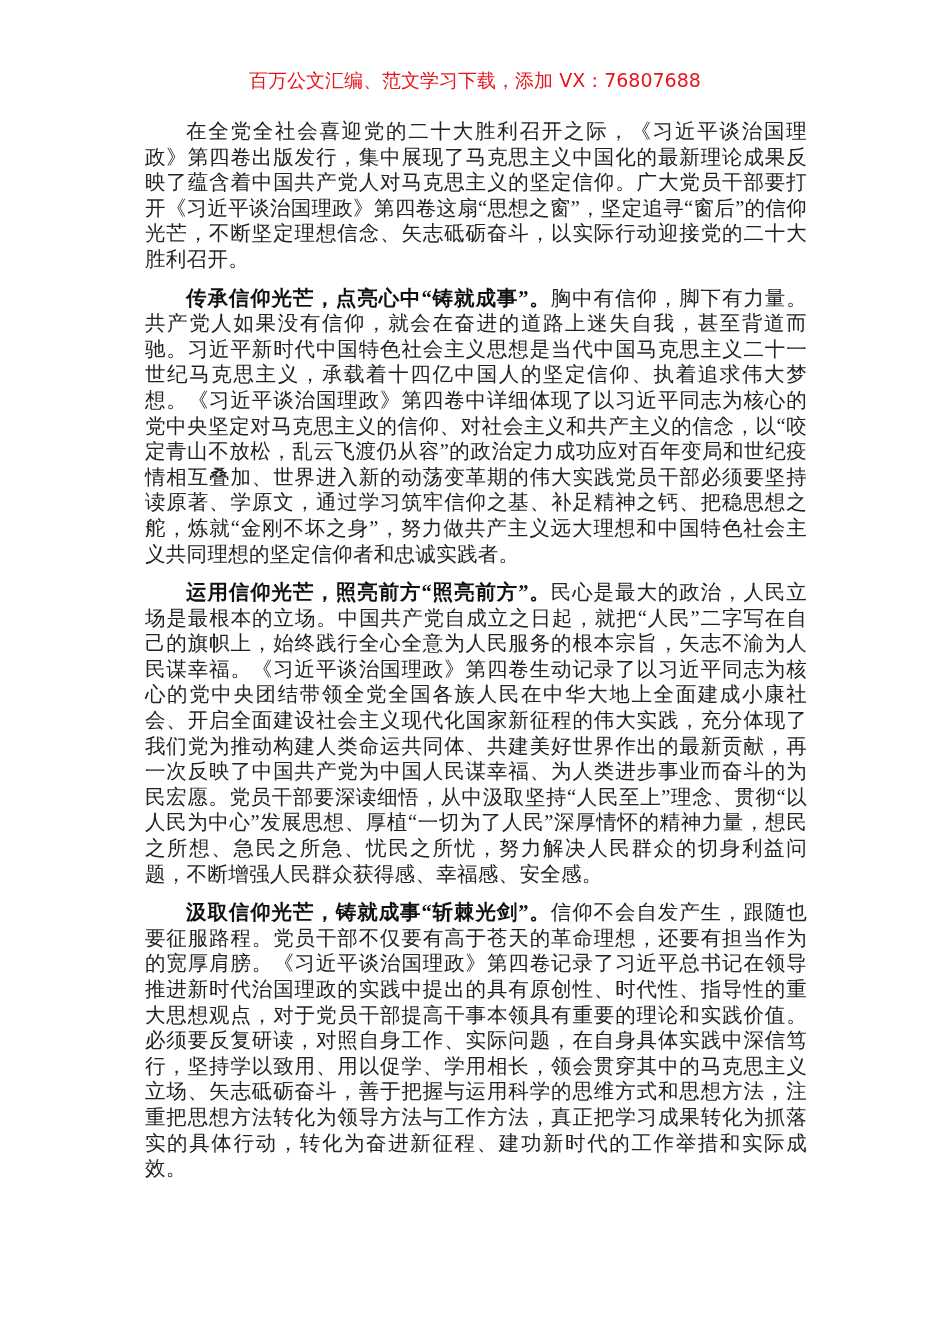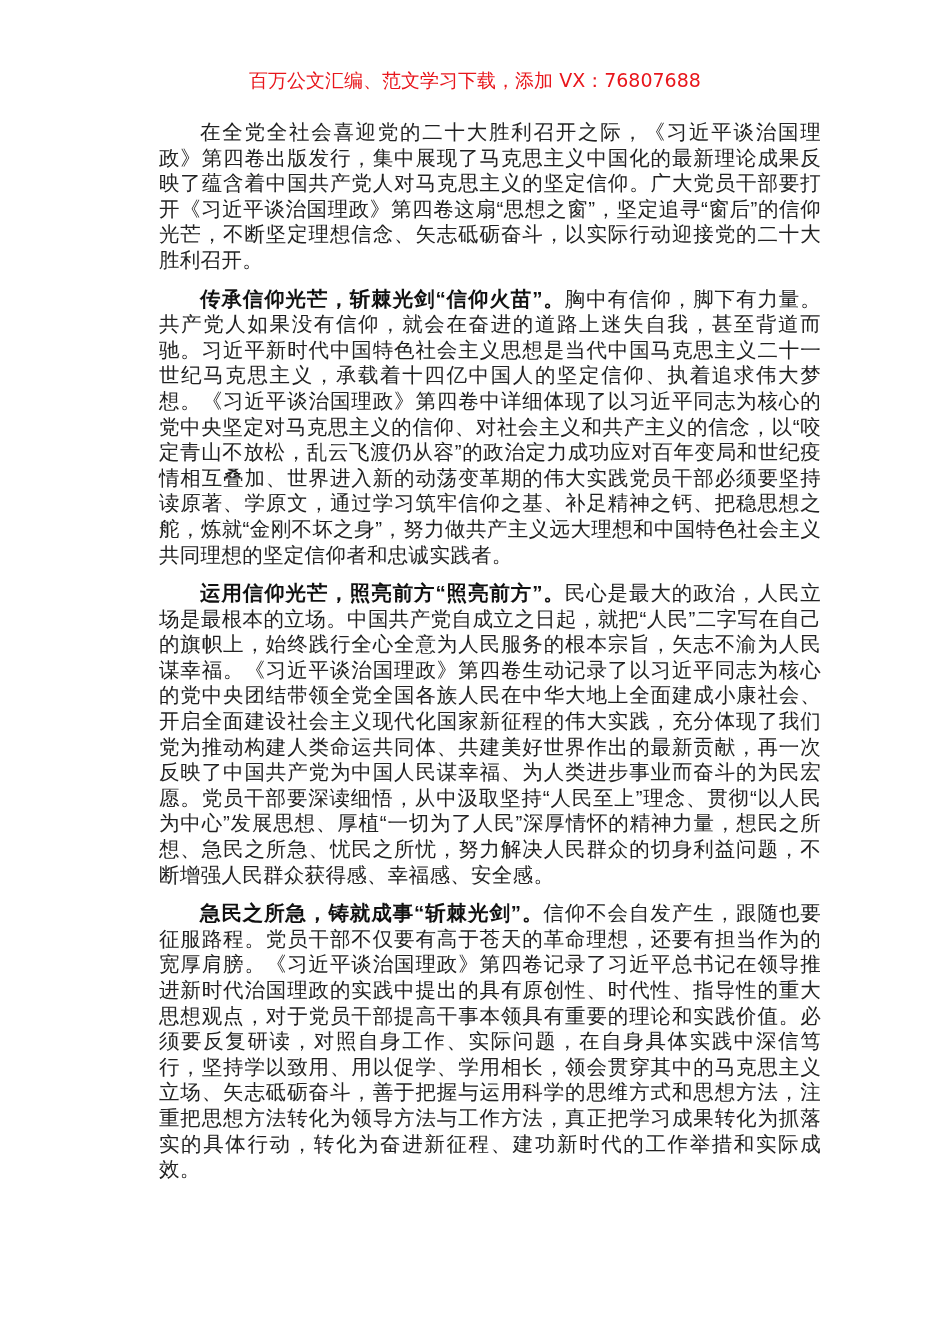--- a/index.html
+++ b/index.html
@@ -3,38 +3,38 @@
 <meta charset="utf-8">
 <style>
   html, body { margin: 0; padding: 0; background: #ffffff; }
   body { width: 950px; height: 1344px; position: relative; overflow: hidden; }
   .header {
     position: absolute; top: 66px; left: 0; width: 950px;
     text-align: center; color: #e8161c;
     font-family: "DejaVu Sans", sans-serif; font-size: 19px; line-height: 28px;
   }
   .content {
-    position: absolute; top: 119px; left: 159px; width: 662px;
-    font-family: Liberation Sans, sans-serif; font-size: 20.5px; line-height: 25.6px;
+    position: absolute; top: 119px; left: 145px; width: 662px;
+    font-family: Liberation Serif, serif; font-size: 20.5px; line-height: 25.6px;
     color: #222; text-align: justify; letter-spacing: 0.3px;
   }
   .para { margin: 0 0 13px 0; text-indent: 2em; }
   .para b { font-weight: bold; color: #111; }
 </style>
 </head>
 <body>
 
 <div class="header">百万公文汇编、范文学习下载，添加 VX：76807688</div>
 
 <div class="content">
   <p class="para">
     <b></b><span>在全党全社会喜迎党的二十大胜利召开之际，《习近平谈治国理政》第四卷出版发行，集中展现了马克思主义中国化的最新理论成果反映了蕴含着中国共产党人对马克思主义的坚定信仰。广大党员干部要打开《习近平谈治国理政》第四卷这扇“思想之窗”，坚定追寻“窗后”的信仰光芒，不断坚定理想信念、矢志砥砺奋斗，以实际行动迎接党的二十大胜利召开。</span>
   </p>
   <p class="para">
-    <b>传承信仰光芒，斩棘光剑“信仰火苗”。</b><span>胸中有信仰，脚下有力量。共产党人如果没有信仰，就会在奋进的道路上迷失自我，甚至背道而驰。习近平新时代中国特色社会主义思想是当代中国马克思主义二十一世纪马克思主义，承载着十四亿中国人的坚定信仰、执着追求伟大梦想。《习近平谈治国理政》第四卷中详细体现了以习近平同志为核心的党中央坚定对马克思主义的信仰、对社会主义和共产主义的信念，以“咬定青山不放松，乱云飞渡仍从容”的政治定力成功应对百年变局和世纪疫情相互叠加、世界进入新的动荡变革期的伟大实践党员干部必须要坚持读原著、学原文，通过学习筑牢信仰之基、补足精神之钙、把稳思想之舵，炼就“金刚不坏之身”，努力做共产主义远大理想和中国特色社会主义共同理想的坚定信仰者和忠诚实践者。</span>
+    <b>传承信仰光芒，点亮心中“铸就成事”。</b><span>胸中有信仰，脚下有力量。共产党人如果没有信仰，就会在奋进的道路上迷失自我，甚至背道而驰。习近平新时代中国特色社会主义思想是当代中国马克思主义二十一世纪马克思主义，承载着十四亿中国人的坚定信仰、执着追求伟大梦想。《习近平谈治国理政》第四卷中详细体现了以习近平同志为核心的党中央坚定对马克思主义的信仰、对社会主义和共产主义的信念，以“咬定青山不放松，乱云飞渡仍从容”的政治定力成功应对百年变局和世纪疫情相互叠加、世界进入新的动荡变革期的伟大实践党员干部必须要坚持读原著、学原文，通过学习筑牢信仰之基、补足精神之钙、把稳思想之舵，炼就“金刚不坏之身”，努力做共产主义远大理想和中国特色社会主义共同理想的坚定信仰者和忠诚实践者。</span>
   </p>
   <p class="para">
     <b>运用信仰光芒，照亮前方“照亮前方”。</b><span>民心是最大的政治，人民立场是最根本的立场。中国共产党自成立之日起，就把“人民”二字写在自己的旗帜上，始终践行全心全意为人民服务的根本宗旨，矢志不渝为人民谋幸福。《习近平谈治国理政》第四卷生动记录了以习近平同志为核心的党中央团结带领全党全国各族人民在中华大地上全面建成小康社会、开启全面建设社会主义现代化国家新征程的伟大实践，充分体现了我们党为推动构建人类命运共同体、共建美好世界作出的最新贡献，再一次反映了中国共产党为中国人民谋幸福、为人类进步事业而奋斗的为民宏愿。党员干部要深读细悟，从中汲取坚持“人民至上”理念、贯彻“以人民为中心”发展思想、厚植“一切为了人民”深厚情怀的精神力量，想民之所想、急民之所急、忧民之所忧，努力解决人民群众的切身利益问题，不断增强人民群众获得感、幸福感、安全感。</span>
   </p>
   <p class="para">
-    <b>急民之所急，铸就成事“斩棘光剑”。</b><span>信仰不会自发产生，跟随也要征服路程。党员干部不仅要有高于苍天的革命理想，还要有担当作为的宽厚肩膀。《习近平谈治国理政》第四卷记录了习近平总书记在领导推进新时代治国理政的实践中提出的具有原创性、时代性、指导性的重大思想观点，对于党员干部提高干事本领具有重要的理论和实践价值。必须要反复研读，对照自身工作、实际问题，在自身具体实践中深信笃行，坚持学以致用、用以促学、学用相长，领会贯穿其中的马克思主义立场、矢志砥砺奋斗，善于把握与运用科学的思维方式和思想方法，注重把思想方法转化为领导方法与工作方法，真正把学习成果转化为抓落实的具体行动，转化为奋进新征程、建功新时代的工作举措和实际成效。</span>
+    <b>汲取信仰光芒，铸就成事“斩棘光剑”。</b><span>信仰不会自发产生，跟随也要征服路程。党员干部不仅要有高于苍天的革命理想，还要有担当作为的宽厚肩膀。《习近平谈治国理政》第四卷记录了习近平总书记在领导推进新时代治国理政的实践中提出的具有原创性、时代性、指导性的重大思想观点，对于党员干部提高干事本领具有重要的理论和实践价值。必须要反复研读，对照自身工作、实际问题，在自身具体实践中深信笃行，坚持学以致用、用以促学、学用相长，领会贯穿其中的马克思主义立场、矢志砥砺奋斗，善于把握与运用科学的思维方式和思想方法，注重把思想方法转化为领导方法与工作方法，真正把学习成果转化为抓落实的具体行动，转化为奋进新征程、建功新时代的工作举措和实际成效。</span>
   </p>
 </div>
 
 </body></html>

